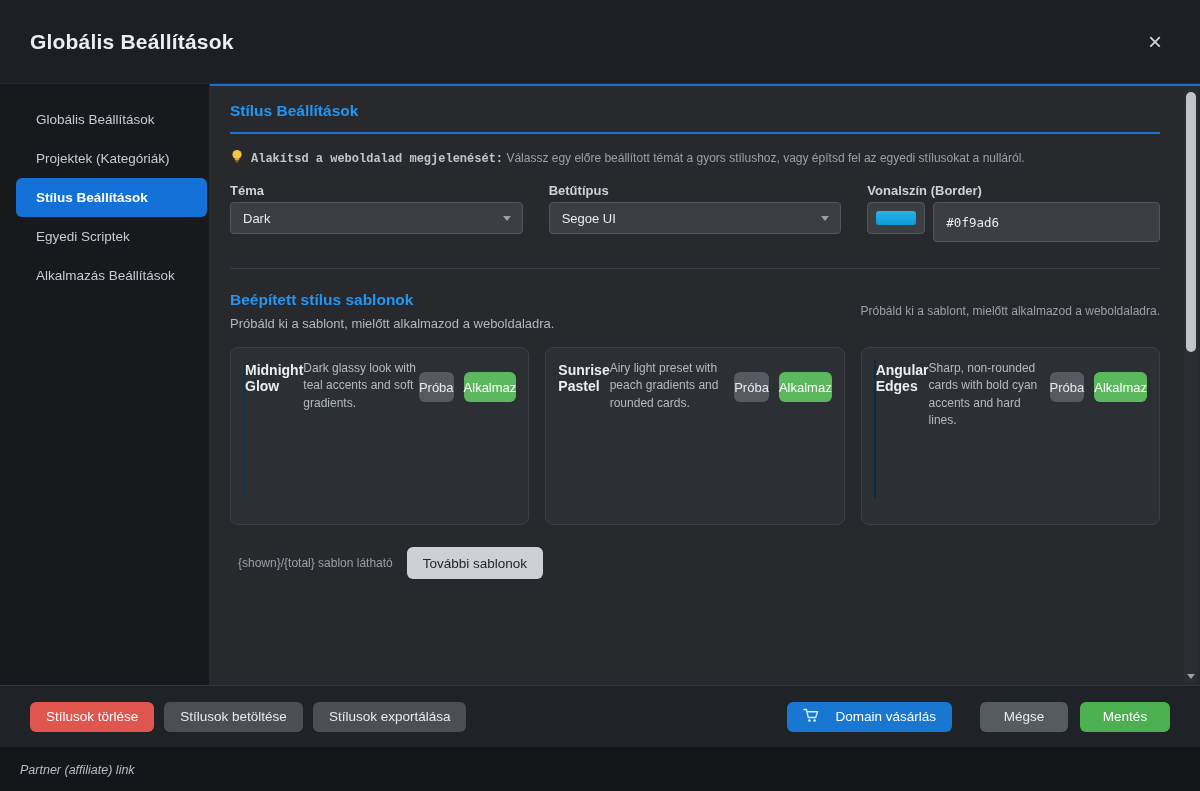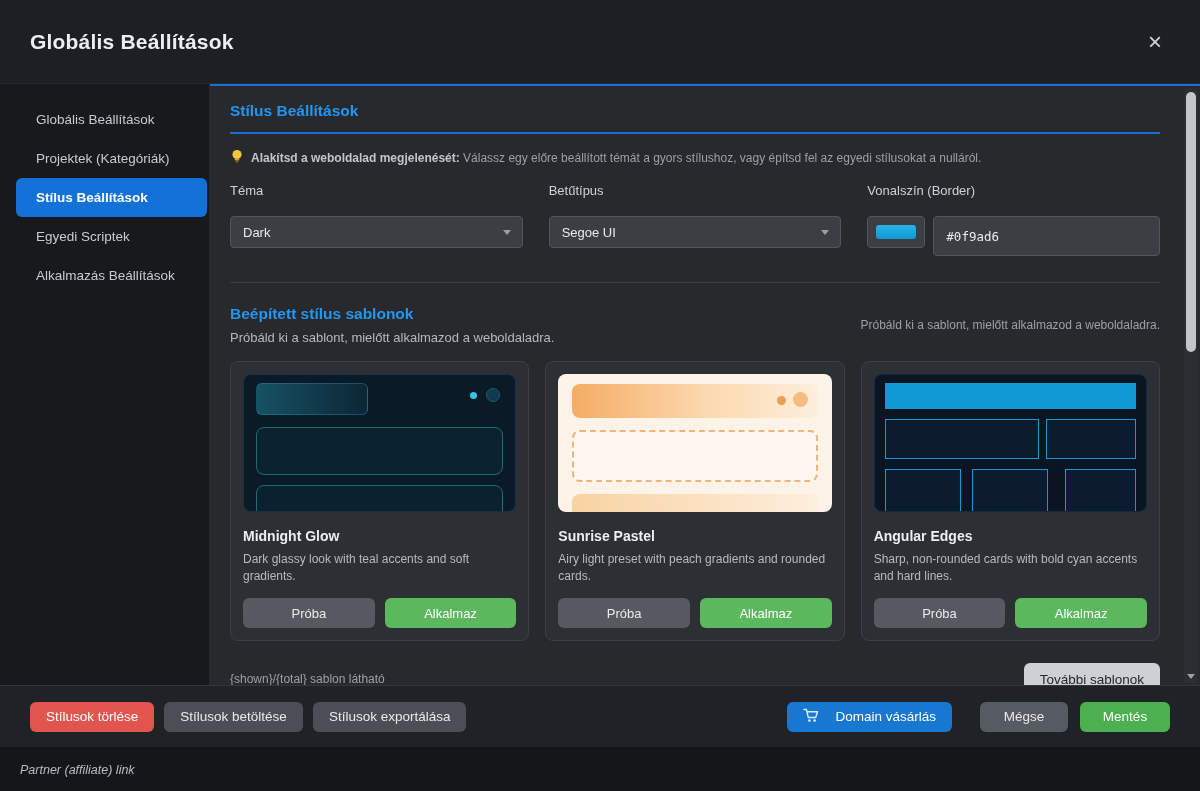--- a/index.html
+++ b/index.html
@@ -32,26 +32,26 @@
   .side-item.active { background:#1471d8; color:#ffffff; font-weight:bold; }
 
   
   .content-wrap {
     flex:1 1 auto; position:relative; background:#27292d; border-top:2px solid #1a6fd4;
     padding:16px 40px 0 20px; overflow:hidden;
   }
   .sec-heading { font-size:15.5px; font-weight:bold; color:#2196f3; padding-bottom:12px; border-bottom:2px solid #1a6fd4; }
 
   .tip { margin-top:15px; font-size:12px; color:#9aa0a6; display:flex; align-items:center; gap:7px; }
-  .tip b { color:#c2c6cb; }
+  .tip b { color:#c2c6cb;font-family:Liberation Mono, monospace; }
   .bulb { flex:0 0 auto; display:inline-block; }
 
   .form-row { margin-top:16px; display:flex; gap:26px; }
   .field { flex:1 1 0; }
-  .field-label { font-size:13px; color:#ced1d5; margin-bottom:18px; }
+  .field-label { font-size:13px; color:#ced1d5; margin-bottom:4px;font-weight:bold; }
   .select {
     position:relative; height:32px; background:#3b3e43; border:1px solid #52555a; border-radius:4px;
     display:flex; align-items:center; padding:0 28px 0 12px; font-size:13px; color:#e8eaed; cursor:pointer;
   }
   .chev { position:absolute; right:11px; top:13px; width:0; height:0;
     border-left:4.5px solid transparent; border-right:4.5px solid transparent; border-top:5.5px solid #9aa0a6; }
   .border-field { display:flex; gap:8px; }
   .swatch-box {
     width:58px; height:32px; background:#3b3e43; border:1px solid #52555a; border-radius:4px;
     display:flex; align-items:center; justify-content:center; cursor:pointer;
@@ -63,21 +63,21 @@
   }
 
   .divider { margin:26px 0 22px; border-top:1px solid #3a3d42; }
 
   .tmpl-head { display:flex; justify-content:space-between; align-items:center; }
   .tmpl-head-left .sec-sub { font-size:13px; color:#b4b8bd; margin-top:7px; }
   .tmpl-heading { font-size:15.5px; font-weight:bold; color:#2196f3; }
   .tmpl-head-right { font-size:12px; color:#9aa0a6; align-self:center; }
 
   .cards { margin-top:16px; display:grid; grid-template-columns:repeat(3,1fr); gap:16px; }
-  .card { background:#2c2f34; border:1px solid #3c4046; border-radius:8px; padding:12px; display:flex; flex-direction:column; }
+  .card { background:#2c2f34; border:1px solid #3c4046; border-radius:8px; padding:12px; display:flex; }
   .preview { height:138px; border-radius:8px; overflow:hidden; position:relative; margin-bottom:14px; }
   .card-title { font-size:14px; font-weight:bold; color:#eceef0; margin:2px 0 7px; }
   .card-desc { font-size:12px; color:#b6bac0; line-height:1.45; min-height:35px; }
   .card-actions { margin-top:12px; display:flex; gap:10px; }
   .btn { height:30px; border:none; border-radius:6px; font-family:inherit; font-size:13px; cursor:pointer; }
   .card-actions .btn { flex:1 1 0; }
   .btn-gray { background:#56595f; color:#e8eaec; }
   .btn-green { background:#5cb85c; color:#ffffff; }
 
   
@@ -105,21 +105,21 @@
 
   
   .pv-angular { background:#0b1522; border:1px solid #102a44; }
   .ae-top { position:absolute; left:10px; right:10px; top:8px; height:26px; background:#0f9ad6; }
   .ae-r2a { position:absolute; left:10px; top:44px; width:57%; height:40px; border:1px solid #0f9ad6; background:#0d1b2e; }
   .ae-r2b { position:absolute; right:10px; top:44px; width:33%; height:40px; border:1px solid #0f9ad6; background:#0d1b2e; }
   .ae-r3a { position:absolute; left:10px; top:94px; width:28%; height:44px; border:1px solid #0f9ad6; background:#0d1b2e; }
   .ae-r3b { position:absolute; left:36%; top:94px; width:28%; height:44px; border:1px solid #0f9ad6; background:#0d1b2e; }
   .ae-r3c { position:absolute; right:10px; top:94px; width:26%; height:44px; border:1px solid #0f9ad6; background:#0d1b2e; }
 
-  .counter-row { margin:22px 0 0; display:flex; justify-content:space-between; align-items:center; gap:14px; }
+  .counter-row { margin:22px 8px 0; display:flex; justify-content:flex-start; align-items:center; gap:14px; }
   .counter-text { font-size:12px; color:#9aa0a6; }
   .btn-more { background:#cdd0d4; color:#24262a; height:32px; padding:0 16px; font-size:13.5px; }
 
   
   .scrollbar { position:absolute; top:2px; right:2px; bottom:2px; width:14px; background:#2a2d31; border-radius:2px; }
   .scroll-thumb { position:absolute; top:4px; left:2px; width:10px; height:260px; background:#c2c6cb; border-radius:5px; }
   .scroll-arrow { position:absolute; bottom:4px; left:3px; width:0; height:0;
     border-left:4px solid transparent; border-right:4px solid transparent; border-top:5px solid #9aa0a6; }
 
   

